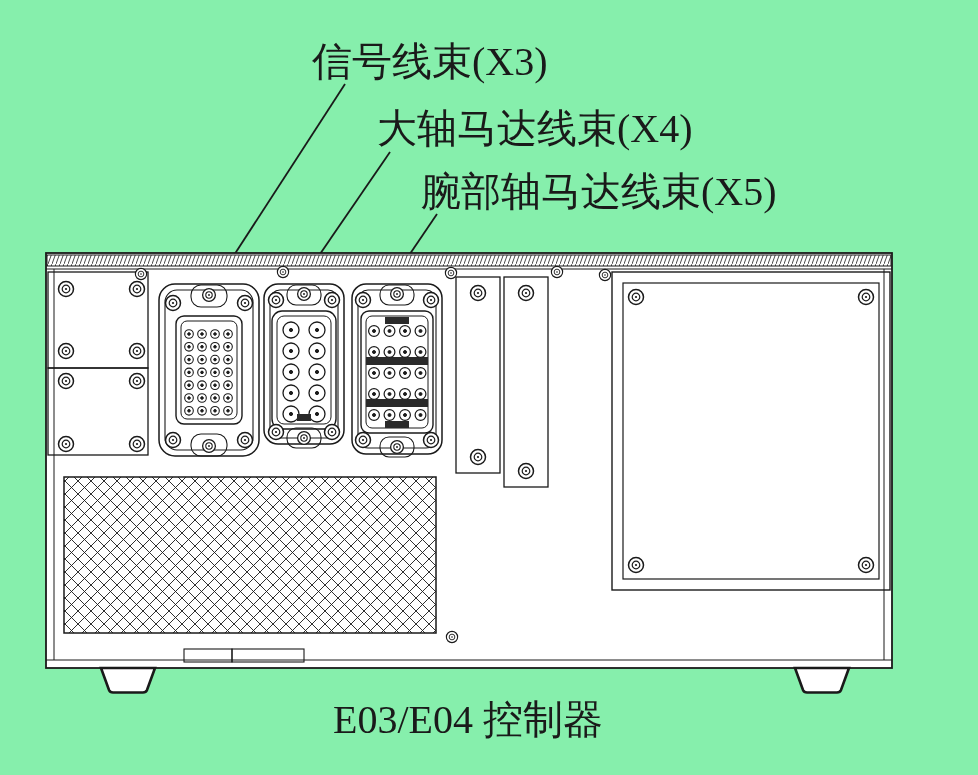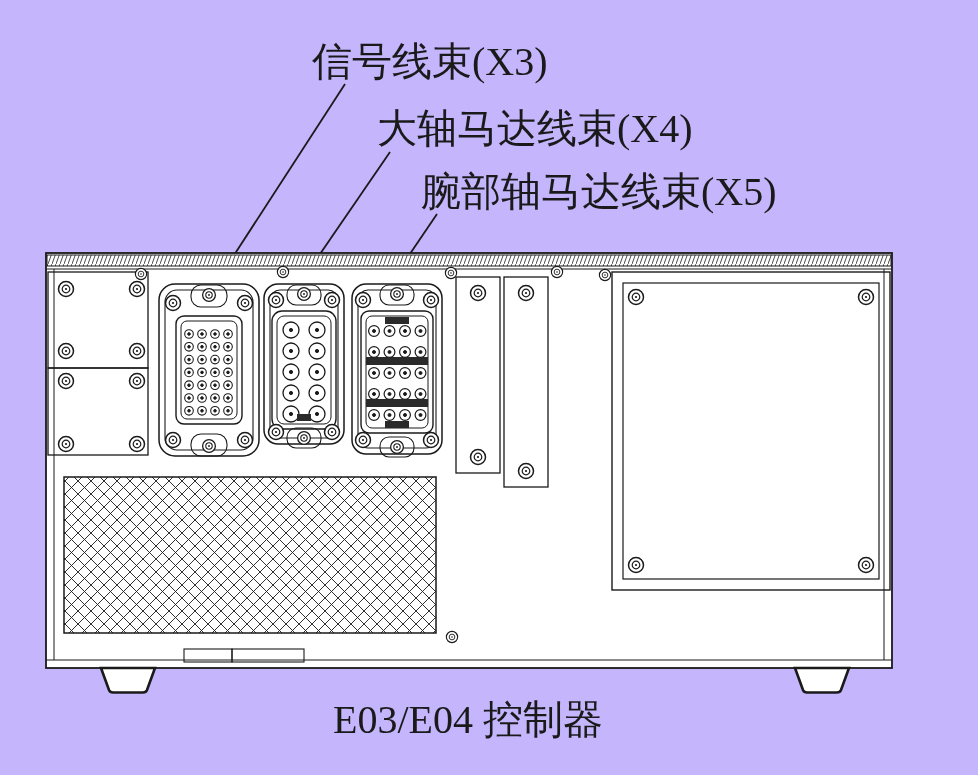--- a/index.html
+++ b/index.html
@@ -10,21 +10,21 @@
   body {
     width: 978px;
     height: 775px;
     overflow: hidden;
     font-family: "Liberation Serif", "DejaVu Serif", serif;
   }
   #stage {
     position: relative;
     width: 978px;
     height: 775px;
-    background: #c4b5fd;
+    background: #86efac;
   }
   svg text {
     font-family: "Liberation Serif", "DejaVu Serif", serif;
     fill: #1a1a1a;
   }
   .lbl { font-size: 40px; }
   .cap { font-size: 40px; }
 </style>
 </head>
 <body>

